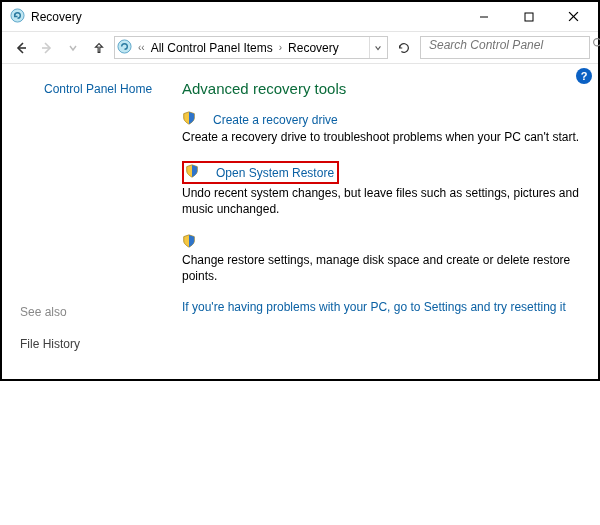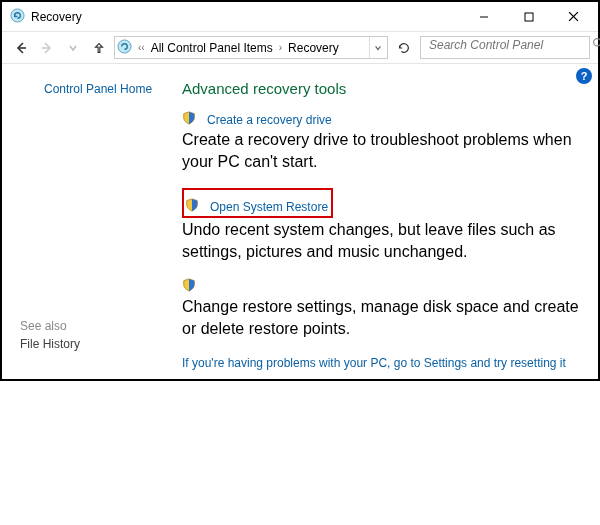--- a/index.html
+++ b/index.html
@@ -105,50 +105,50 @@
     width: 170px;
     padding: 18px 10px 10px 18px;
     display: flex;
     flex-direction: column;
   }
   .sidebar .cp-home { color: #0b61a4; font-size: 12px; margin-left: 24px; }
   .sidebar .seealso-block {
     margin-top: auto;
     padding-bottom: 18px;
   }
-  .sidebar .seealso { color: #888; font-size: 12px; margin-bottom: 4px; }
+  .sidebar .seealso { color: #888; font-size: 12px; margin-bottom: 18px; }
   .sidebar .filehistory { color: #404040; font-size: 12px; }
   .main {
     flex: 1;
     padding: 16px 12px 10px 10px;
     position: relative;
   }
   .heading {
     color: #0a6b3a;
     font-size: 15px;
     margin-bottom: 14px;
   }
   .tool {
     margin-bottom: 16px;
   }
   .tool .link-row {
-    display: flex; align-items: center; gap: 11px;
+    display: flex; align-items: center; gap: 17px;
     margin-bottom: 1px;
   }
   .tool .link-text {
     color: #0b61a4;
     font-size: 12px;
   }
   .tool .desc {
-    color: #000; font-size: 16px;
+    color: #000; font-size: 12px;
     line-height: 1.35;
   }
   .tool.highlighted .link-row {
     border: 2px solid #d40000;
-    padding: 8px 3px 1px 1px;
+    padding: 1px 3px 1px 1px;
     display: inline-flex;
   }
   .settings-link {
     color: #0b61a4; font-size: 12px;
   }
   .help-icon {
     position: absolute;
     top: 4px; right: 6px;
     width: 16px; height: 16px;
     border-radius: 50%;

